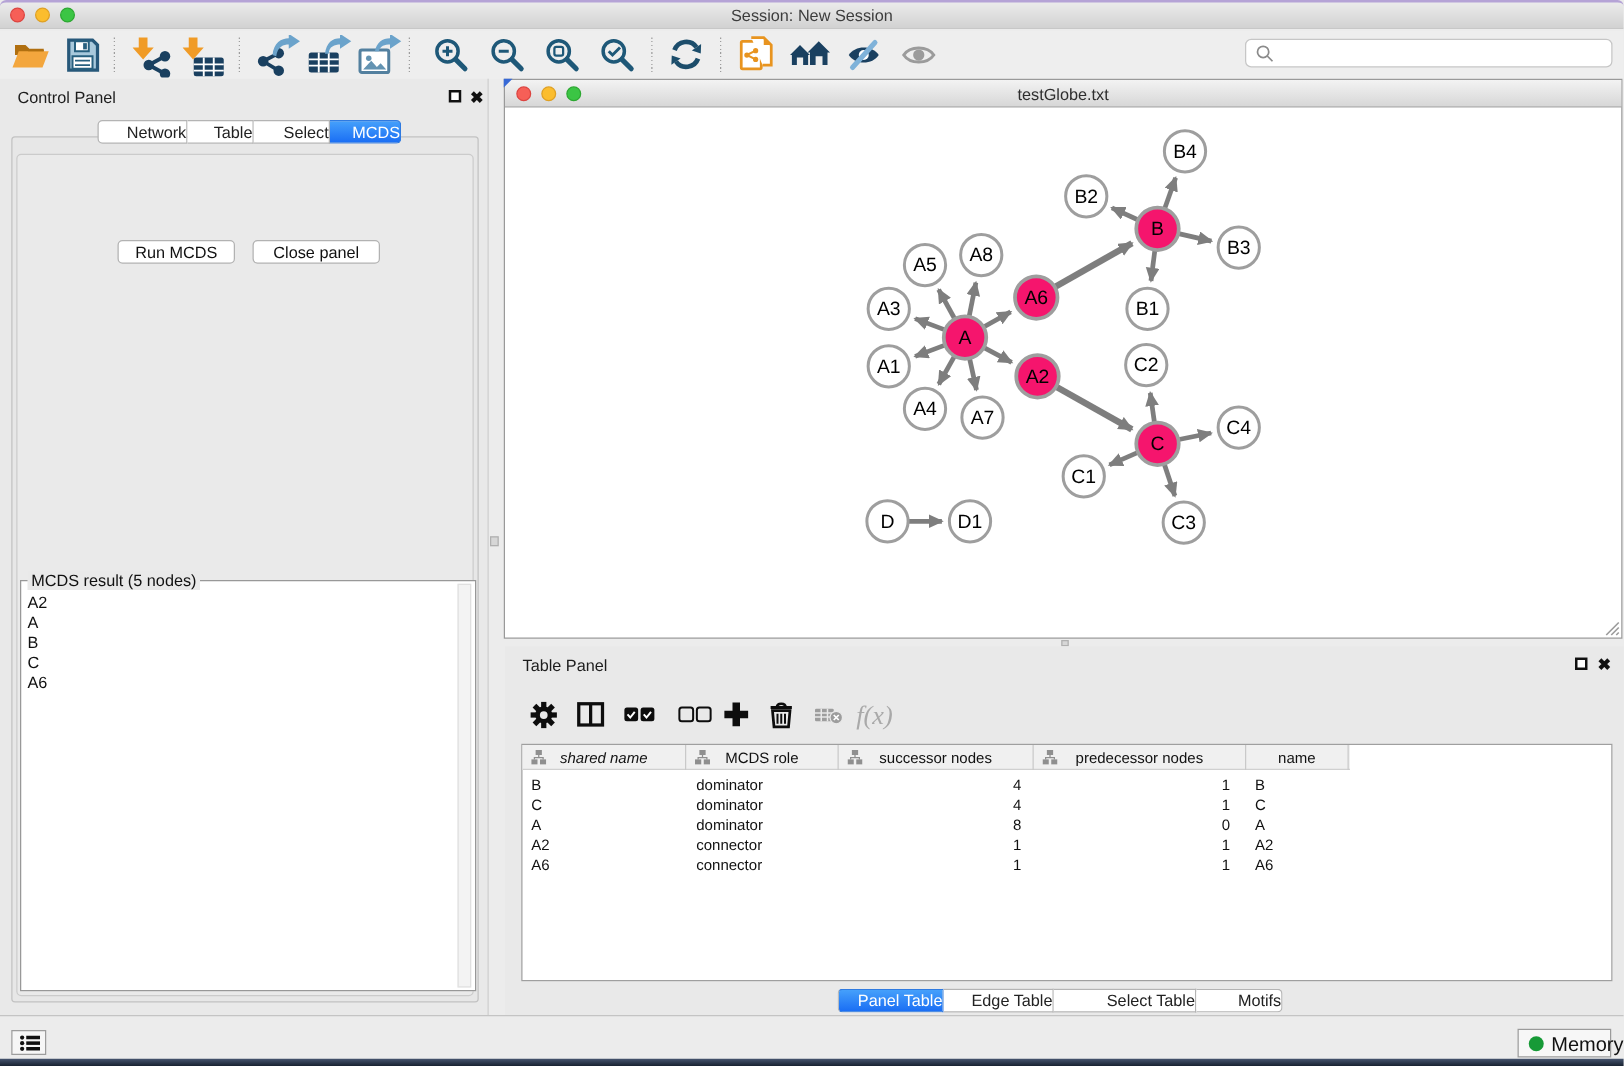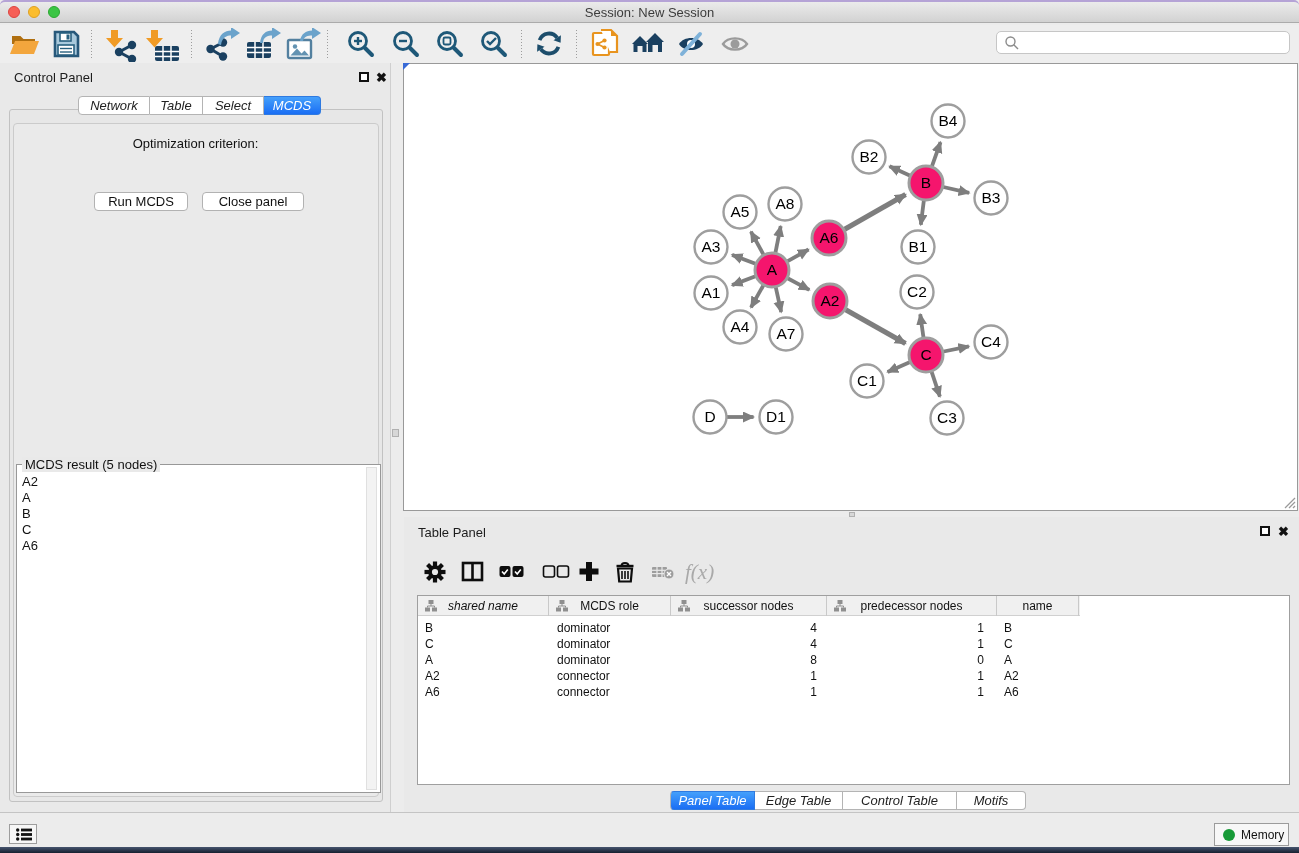--- a/index.html
+++ b/index.html
@@ -22,21 +22,21 @@
 #search { position:absolute; left:996px; top:6px; width:294px; height:23px; background:#fff; border:1px solid #c6c6c6; border-radius:5px; }
 
 
 #cpanel { left:0; top:63px; width:391px; height:749px; background:#e9e9e9; border-right:1px solid #cfcfcf; }
 #cphead { position:absolute; left:14px; top:7px; font-size:13px; color:#1d1d1d; }
 .wbtn-sq { position:absolute; top:9px; width:10px; height:10px; border:2px solid #111; background:#fff; }
 .wbtn-x  { position:absolute; top:7px; font-size:13px; font-weight:bold; color:#111; }
 
 
 .seg { position:absolute; display:flex; font-size:13px; color:#222; z-index:3; }
-.seg div { background:#fff; border:1px solid #b4b4b4; border-left:none; padding:0; text-align:center; line-height:17px; height:19px;font-style:italic; }
+.seg div { background:#fff; border:1px solid #b4b4b4; border-left:none; padding:0; text-align:right; line-height:17px; height:19px; }
 .seg div:first-child { border-left:1px solid #b4b4b4; border-radius:4px 0 0 4px; }
 .seg div:last-child { border-radius:0 4px 4px 0; }
 .seg .sel { background:linear-gradient(#45a0fb,#1a6ef4); color:#fff; border-color:#2f7ae0; }
 
 #cpbox { position:absolute; left:9px; top:46px; width:374px; height:693px; border:1px solid #c2c2c2; border-radius:3px; background:#e7e7e7; }
 #cpinner { position:absolute; left:3px; top:13px; width:366px; height:674px; border:1px solid #cbcbcb; border-radius:4px; background:#eaeaea; }
 #optlabel { position:absolute; left:0; top:73px; width:391px; text-align:center; font-size:13px; color:#111; }
 #dropdown { position:absolute; left:44px; top:97px; width:312px; height:19px; background:#fff; border:1px solid #b2b2b2; border-radius:4px; font-size:13px; color:#111; line-height:17px; padding-left:11px; }
 #dropbtn { position:absolute; right:-1px; top:-1px; width:21px; height:19px; border-radius:0 4px 4px 0; background:linear-gradient(#46a1fb,#1a6ef4); }
 .btn { position:absolute; height:19px; background:#fff; border:1px solid #b2b2b2; border-radius:4px; font-size:13px; color:#111; text-align:center; line-height:17px; }
@@ -65,21 +65,21 @@
 .thico { position:absolute; top:4px; }
 .trow { position:absolute; left:0; width:100%; font-size:12px; color:#111; height:16px; line-height:16px; }
 .tcell { position:absolute; }
 
 
 #btabs { position:absolute; left:266px; top:274px; }
 
 
 #statusbar { left:0; top:812px; width:1299px; height:35px; background:#ececec; border-top:1px solid #c4c4c4; }
 #listbtn { position:absolute; left:9px; top:11px; width:28px; height:20px; background:#f6f6f6; border:1px solid #9d9d9d; }
-#membtn { position:absolute; left:1214px; top:10px; width:75px; height:23px; background:#f7f7f7; border:1px solid #9b9b9b; font-size:12px; color:#111; }
+#membtn { position:absolute; left:1214px; top:10px; width:75px; height:23px; background:#f7f7f7; border:1px solid #9b9b9b; font-size:16px; color:#111; }
 #membtn .dot { position:absolute; left:8px; top:5px; width:12px; height:12px; border-radius:50%; background:#179a37; }
 #membtn .lbl { position:absolute; left:26px; top:4px; }
 
 #bstrip { left:0; top:847px; width:1299px; height:6px; background:linear-gradient(#46546e,#16202f); }
 
 
 .vgrip { position:absolute; width:7px; height:7px; background:#d7d7d7; border:1px solid #b0b0b0; }
 </style>
 </head>
 <body>
@@ -241,32 +241,37 @@
     <div class="wbtn-x" style="left:376px;">✖</div>
     <div class="seg" style="left:78px; top:33px;">
       <div style="width:72px;">Network</div>
       <div style="width:53px;">Table</div>
       <div style="width:61px;">Select</div>
       <div class="sel" style="width:57px;">MCDS</div>
     </div>
     <div id="cpbox">
       <div id="cpinner"></div>
     </div>
-    <div id="optlabel">Optimization criterion:</div>
     <div class="btn" style="left:94px; top:129px; width:94px;">Run MCDS</div>
     <div class="btn" style="left:202px; top:129px; width:102px;">Close panel</div>
     <div id="fieldset">
       <div id="fslegend">MCDS result (5 nodes)</div>
       <div id="fslist">A2<br>A<br>B<br>C<br>A6</div>
       <div id="fsscroll"></div>
     </div>
   </div>
   <div class="vgrip" style="left:392px; top:429px; height:8px;"></div>
 
   <div class="abs" id="netwin">
+    <div id="nettitle">
+      <div class="tl t1"></div>
+      <div class="tl t2"></div>
+      <div class="tl t3"></div>
+      <div class="ttl">testGlobe.txt</div>
+    </div>
     <div id="netcorner"></div>
     <svg width="892" height="423" style="position:absolute;left:0;top:22px;" font-family="&quot;Liberation Sans&quot;, sans-serif">
       <defs>
         <marker id="ah" markerWidth="14" markerHeight="12" refX="10.5" refY="5.5" orient="auto" markerUnits="userSpaceOnUse">
           <path d="M0,0 L12,5.5 L0,11 z" fill="#7e7e7e"></path>
         </marker>
       </defs>
       <g stroke="#7e7e7e">
         <line x1="360.5" y1="170.4" x2="346.9" y2="145.7" stroke-width="3.8" marker-end="url(#ah)"></line>
         <line x1="371.0" y1="168.8" x2="376.7" y2="140.1" stroke-width="3.8" marker-end="url(#ah)"></line>
@@ -451,21 +456,21 @@
         <span class="tcell" style="left:7px;">A6</span>
         <span class="tcell" style="left:139px;">connector</span>
         <span class="tcell" style="left:253px;width:146px;text-align:right;">1</span>
         <span class="tcell" style="left:409px;width:157px;text-align:right;">1</span>
         <span class="tcell" style="left:586px;">A6</span>
       </div>
     </div>
     <div id="btabs" class="seg">
       <div class="sel" style="width:85px;">Panel Table</div>
       <div style="width:88px;">Edge Table</div>
-      <div style="width:114px;">Control Table</div>
+      <div style="width:114px;">Select Table</div>
       <div style="width:69px;">Motifs</div>
     </div>
   </div>
 
   <div class="abs" id="statusbar">
     <div id="listbtn">
       <svg width="16" height="13" style="position:absolute;left:6px;top:3px;" fill="#111">
         <circle cx="1.7" cy="2" r="1.7"></circle>
         <rect x="5" y="0.6" width="11" height="2.8"></rect>
         <circle cx="1.7" cy="6.5" r="1.7"></circle>

